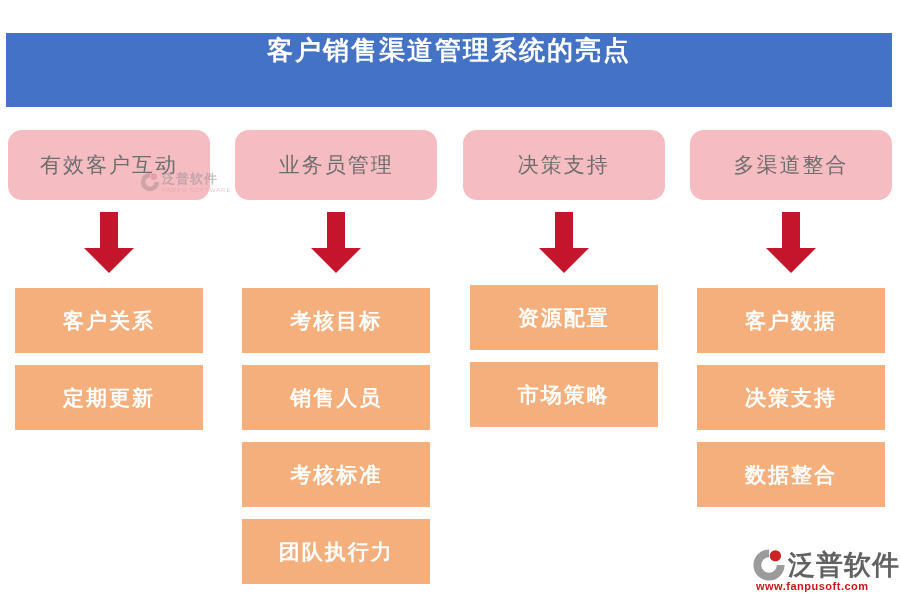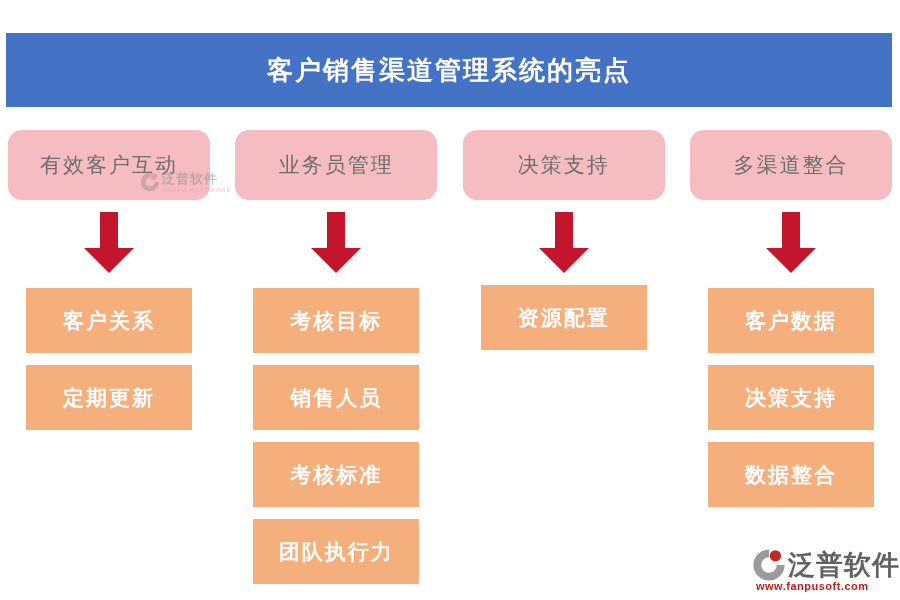--- a/index.html
+++ b/index.html
@@ -17,21 +17,21 @@
   body{
     background:#ffffff;
     font-family:"Liberation Serif","DejaVu Serif",serif;
     overflow:hidden;
   }
   .page{position:relative;width:900px;height:600px;background:#ffffff;}
 
   .header{
     position:absolute;left:6px;top:33px;width:886px;height:74px;
     background:var(--header_bg);
-    display:flex;align-items:center;justify-content:center;
+    display:flex;align-items:flex-start;justify-content:center;
   }
   .header .title{
     color:var(--header_text);
     font-size:26px;font-weight:bold;letter-spacing:2px;
   }
 
   .columns{
     position:absolute;left:8px;top:130px;width:884px;
     display:flex;justify-content:space-between;
   }
@@ -44,21 +44,21 @@
     display:flex;align-items:center;justify-content:center;
     color:var(--category_text);
     font-size:21px;letter-spacing:2px;
   }
   .arrow-wrap{
     margin-top:12px;height:61px;width:50px;
     color:var(--arrow);
     display:flex;align-items:flex-start;justify-content:center;
   }
   .item{
-    width:166px;height:65px;margin-top:12px;
+    width:188px;height:65px;margin-top:12px;
     background:var(--item_bg);
     display:flex;align-items:center;justify-content:center;
     color:var(--item_text);
     font-size:21px;font-weight:bold;letter-spacing:2px;
   }
   .item.first{margin-top:15px;}
 
   
   .wm-inline{
     position:absolute;left:140px;top:172px;
@@ -123,20 +123,21 @@
 
     <div class="col">
       <div class="category">决策支持</div>
       <div class="arrow-wrap">
         <svg viewBox="0 0 50 61" width="50" height="61" aria-hidden="true">
           <rect x="16" y="0" width="18" height="36" fill="currentColor"></rect>
           <polygon points="0,36 50,36 25,61" fill="currentColor"></polygon>
         </svg>
       </div>
       <div class="item">资源配置</div>
+      <div class="item">市场策略</div>
     </div>
 
     <div class="col">
       <div class="category">多渠道整合</div>
       <div class="arrow-wrap">
         <svg viewBox="0 0 50 61" width="50" height="61" aria-hidden="true">
           <rect x="16" y="0" width="18" height="36" fill="currentColor"></rect>
           <polygon points="0,36 50,36 25,61" fill="currentColor"></polygon>
         </svg>
       </div>

